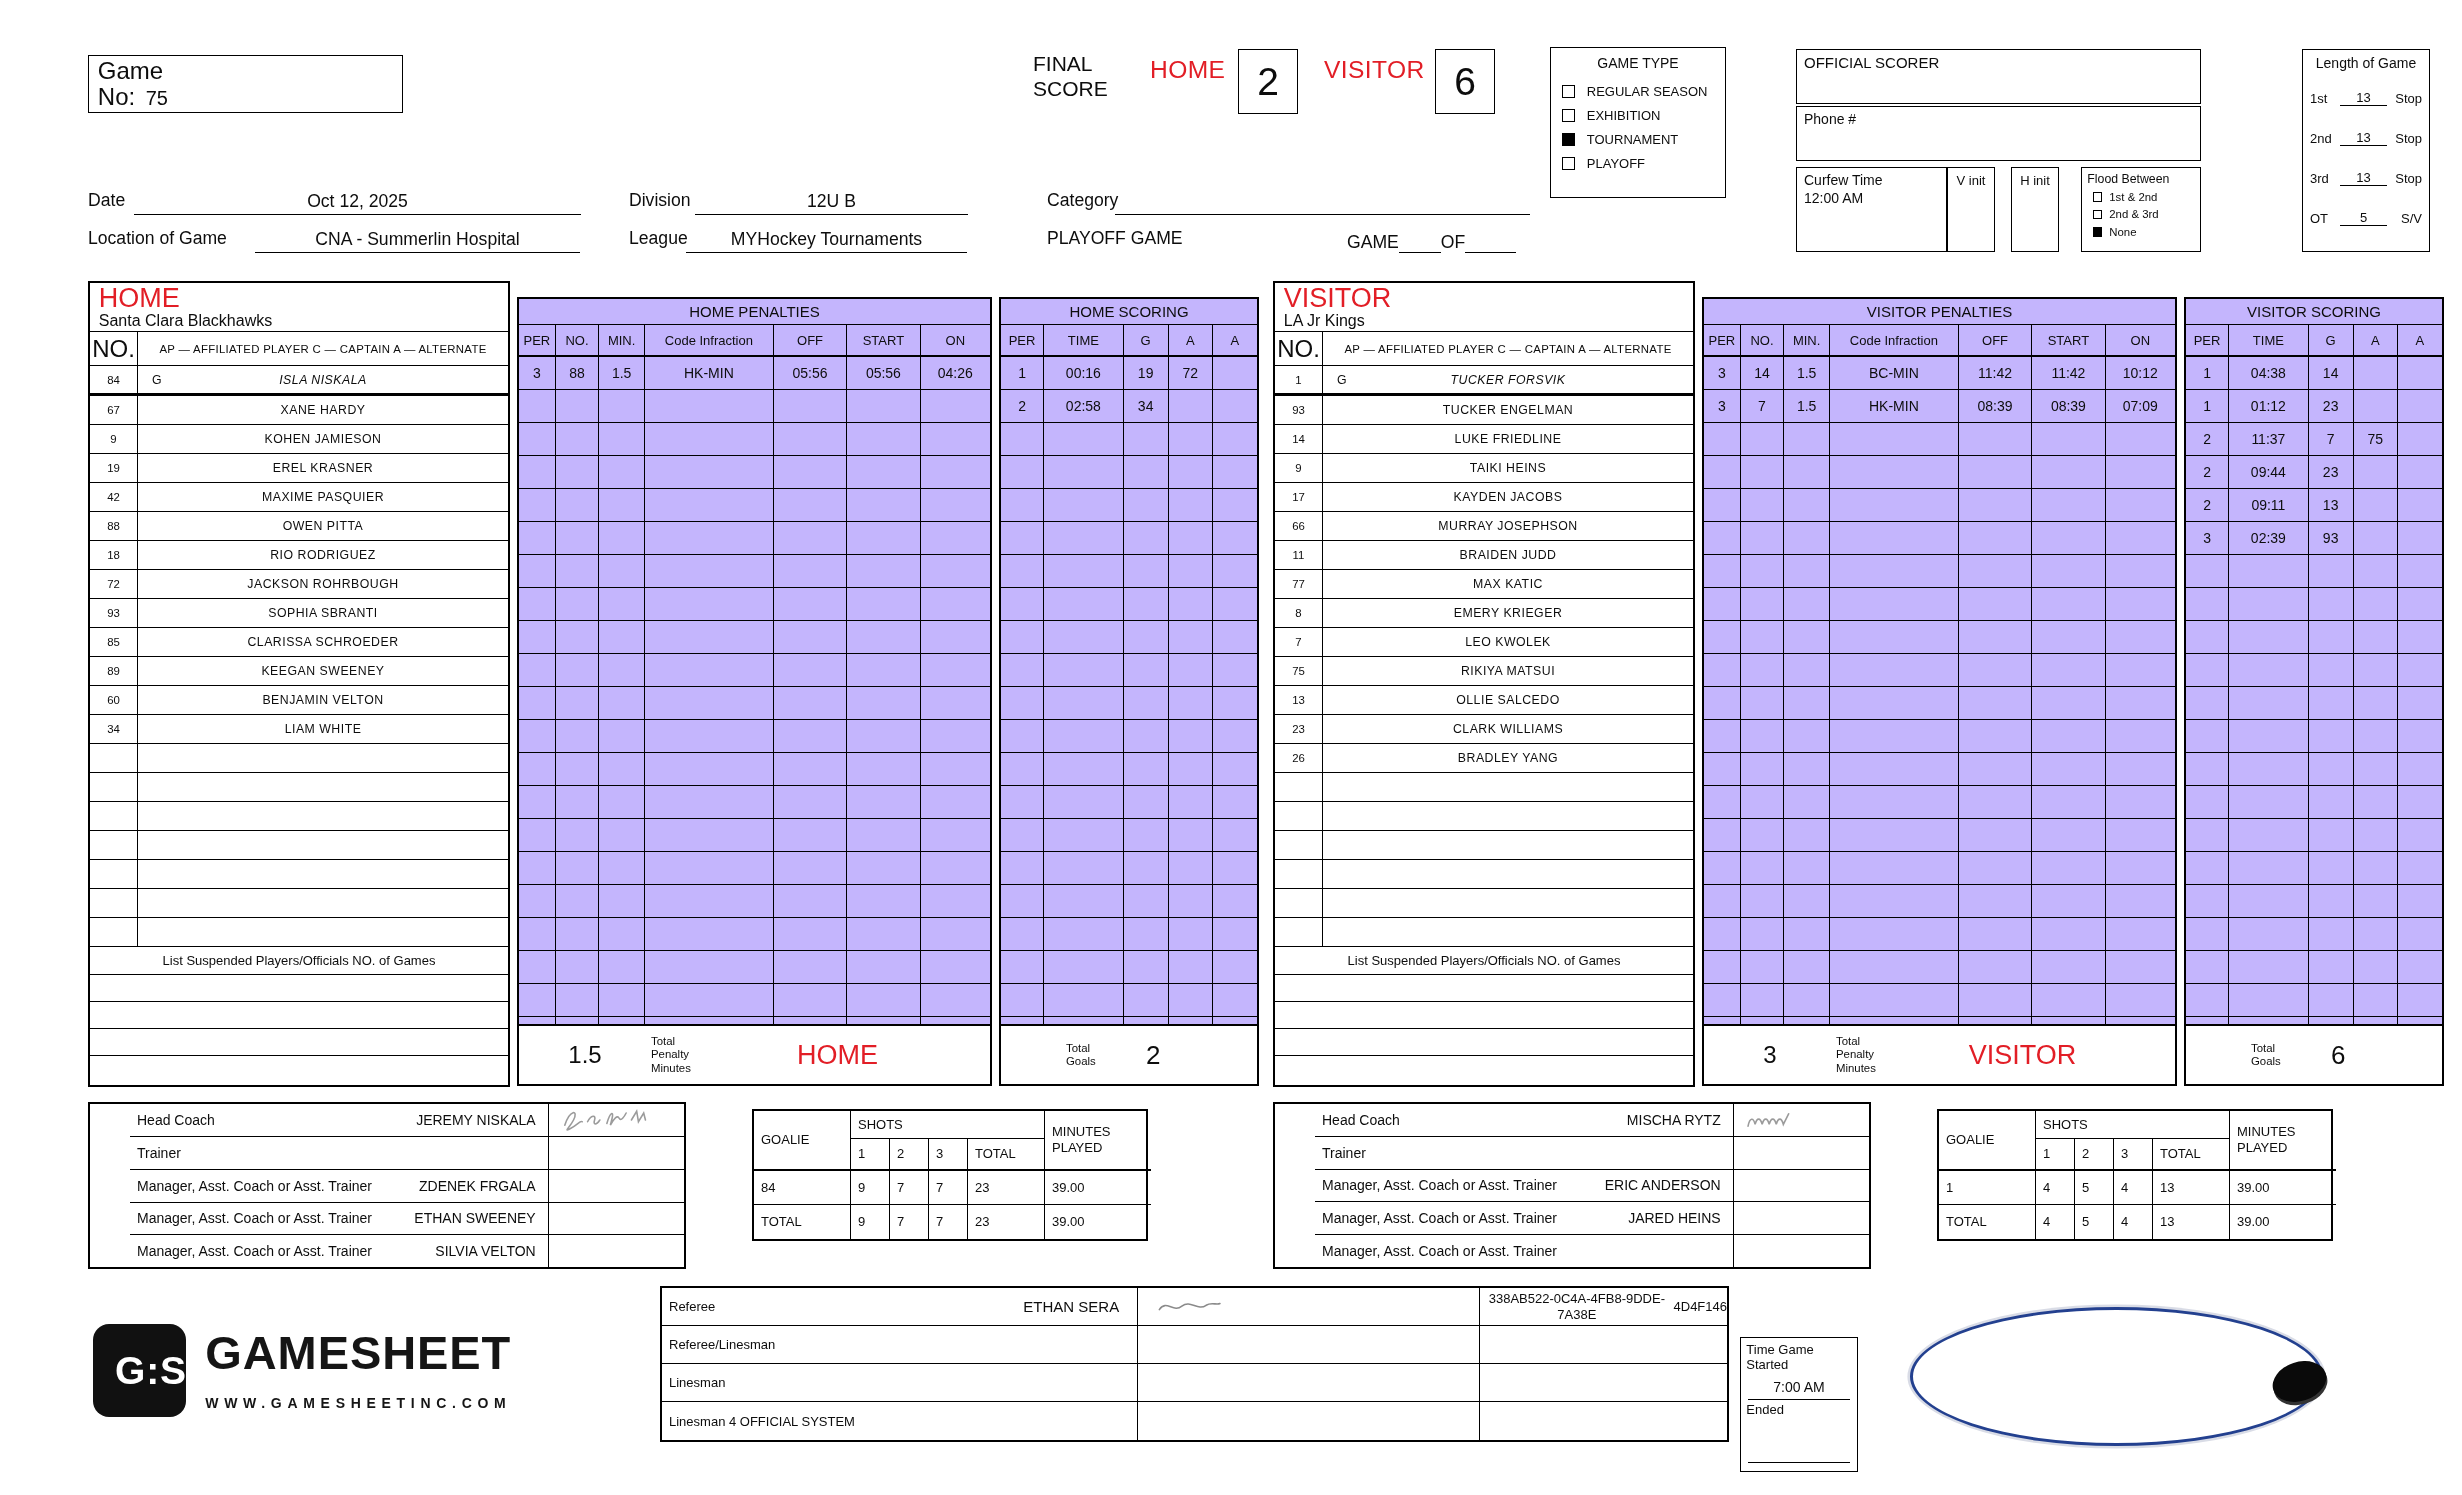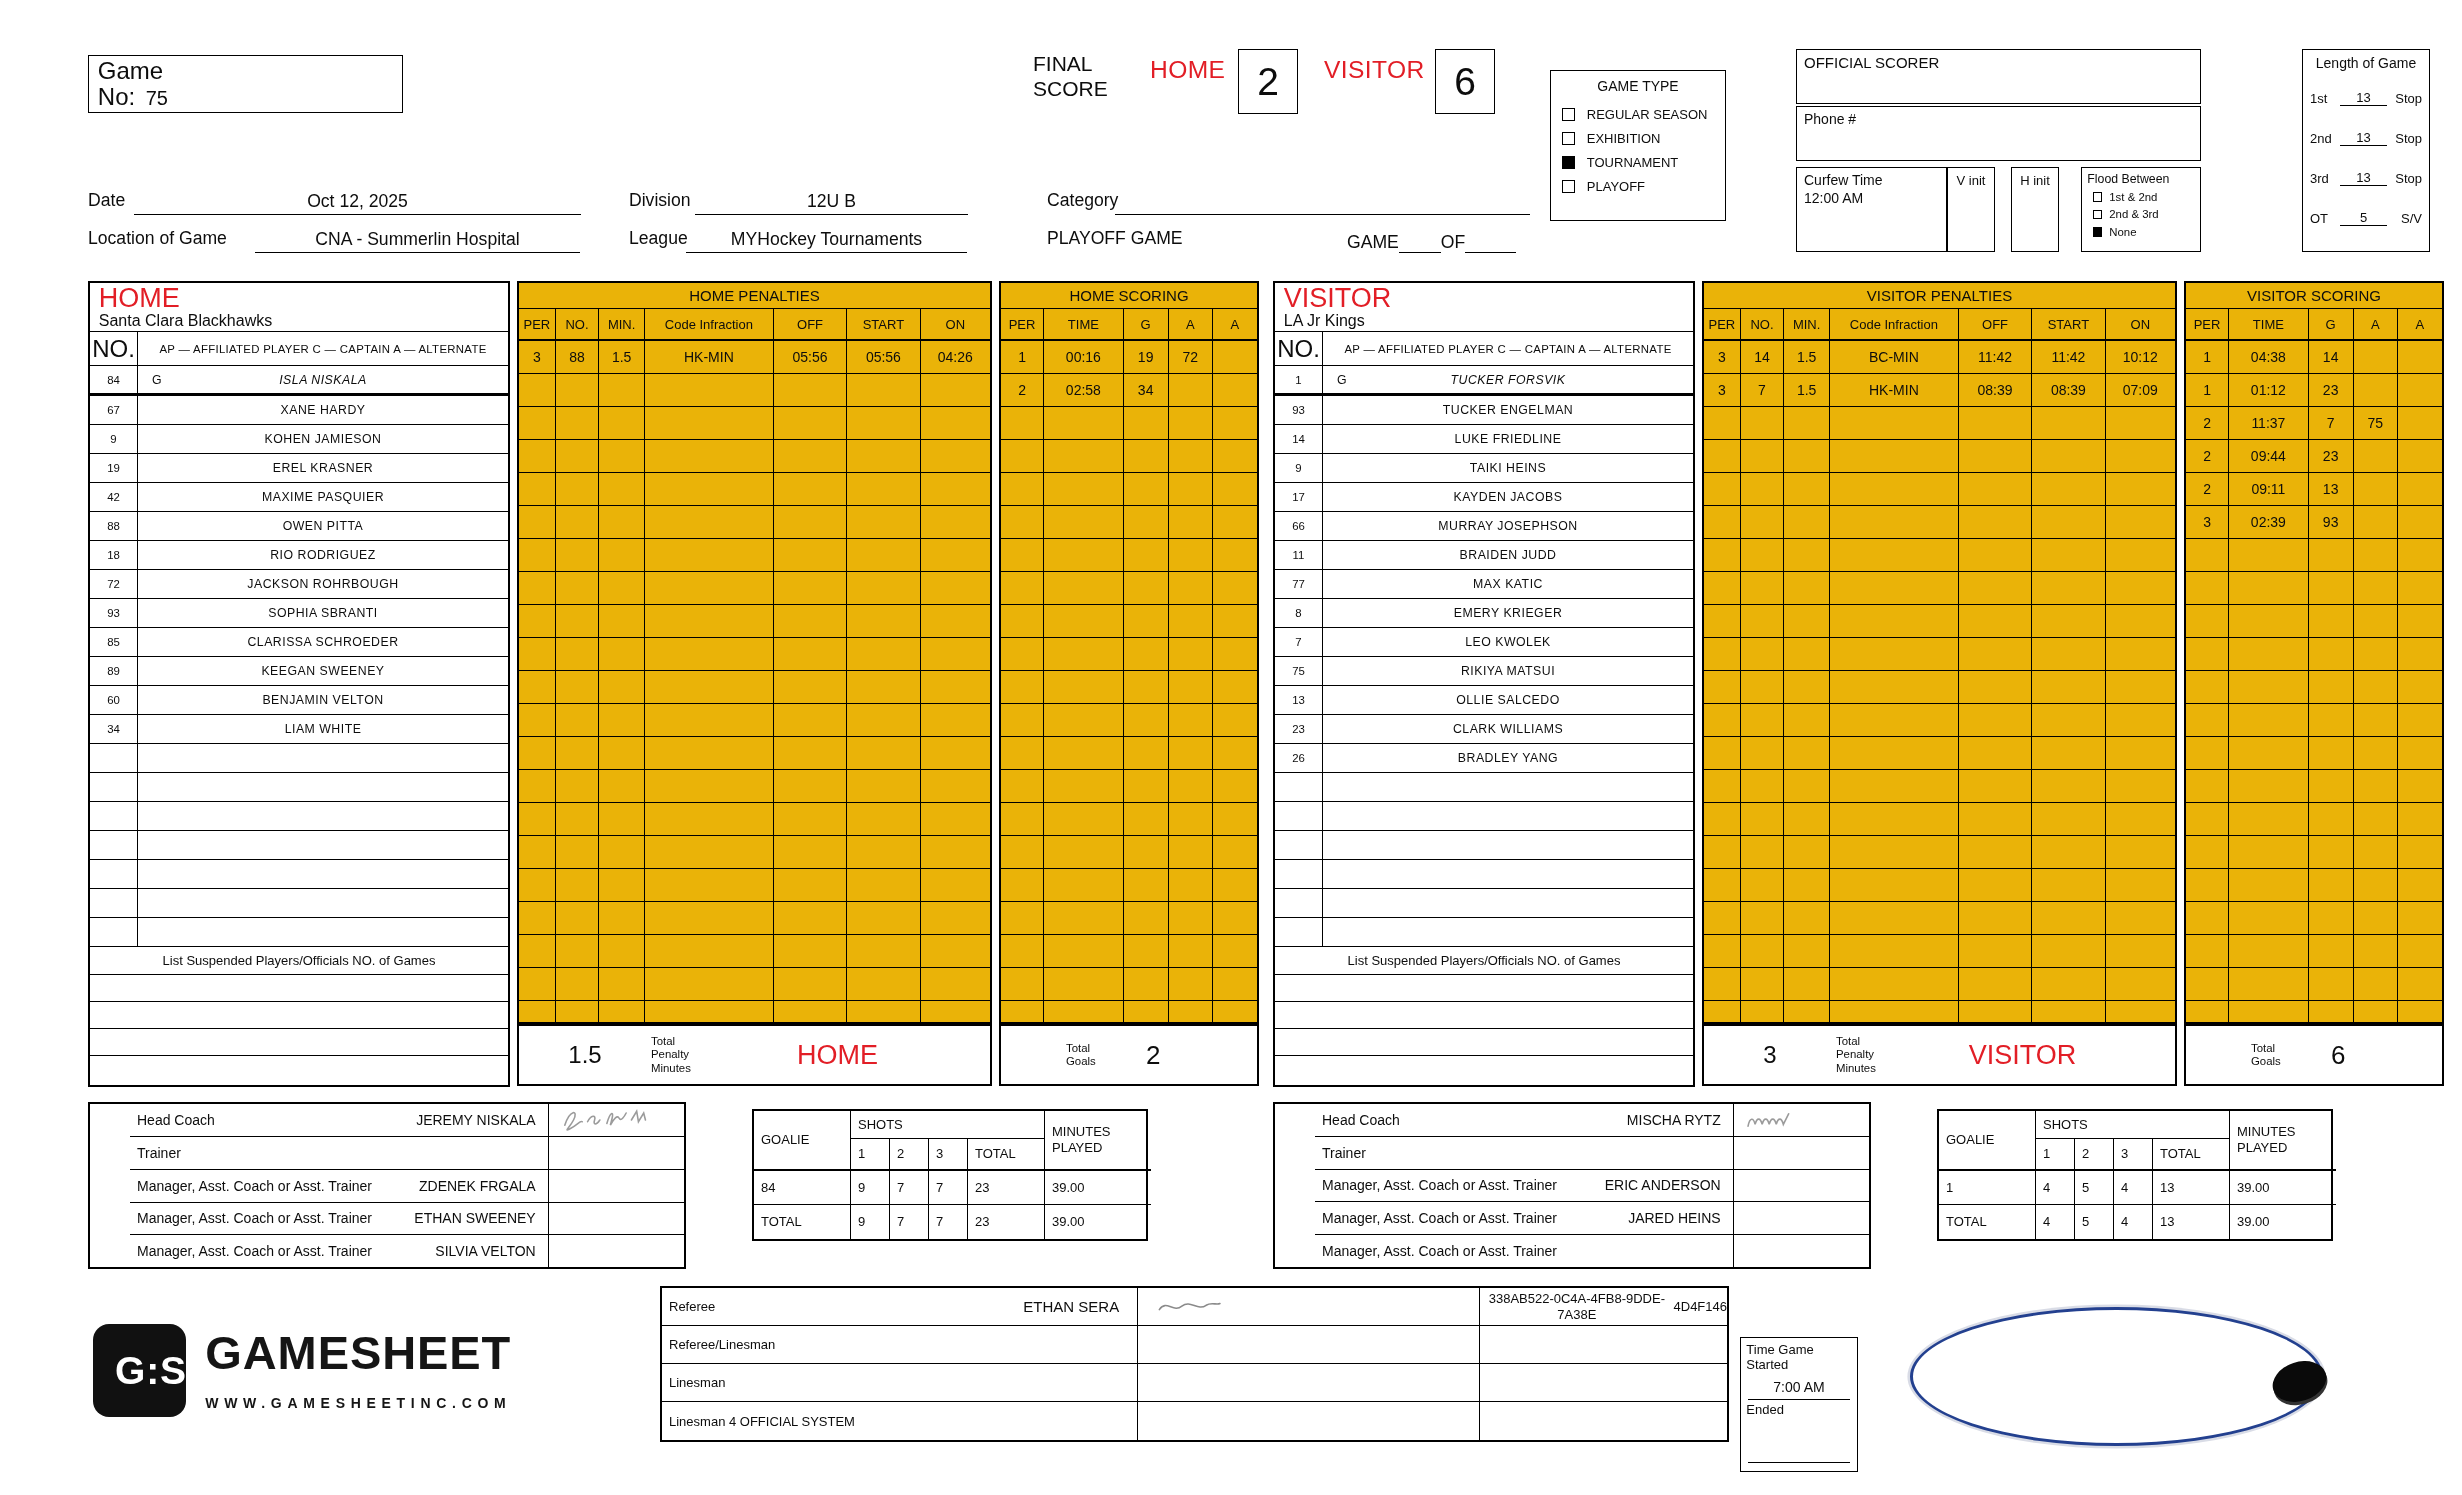--- a/index.html
+++ b/index.html
@@ -17,21 +17,21 @@
   #game-no-box .l2 { font-size:24px; line-height:1.1; }
   #game-no-box .val { font-size:20px; margin-left:10.6px; }
   #final-score-label { left:1033px; top:51px; font-size:21px; line-height:1.2; white-space:pre-line; }
   .side-label { font-size:24.6px; letter-spacing:0.4px; }
   #home-label { left:1150px; top:56px; }
   #visitor-label { left:1324px; top:56px; }
   .score-box { width:60px; height:65px; border:1.8px solid #000; display:flex; align-items:center; justify-content:center; font-size:39px; }
   #home-score-box { left:1238px; top:49px; }
   #visitor-score-box { left:1435px; top:49px; }
 
-  #game-type-box { left:1550px; top:70px; width:176px; height:151px; border:1.8px solid #000; }
+  #game-type-box { left:1550px; top:47px; width:176px; height:151px; border:1.8px solid #000; }
   #game-type-box .gt-title { text-align:center; font-size:14px; margin:7px 0 8.8px; }
   .cb-row { display:flex; align-items:center; gap:11.4px; padding-left:11.4px; height:24px; font-size:13px; }
   .cb { width:13px; height:13px; border:1.8px solid #000; flex:0 0 auto; background:#fff; }
   .cb.filled { background:#000; }
   .cb-row.sm { height:17.6px; gap:7px; padding-left:5.3px; font-size:11.4px; }
   .cb-row.sm .cb { width:9.7px; height:9.7px; }
 
   #scorer-box { left:1796px; top:49px; width:405px; height:55px; border:1.8px solid #000; padding:3.5px 7px; font-size:15px; }
   #phone-box { left:1796px; top:106px; width:405px; height:55px; border:1.8px solid #000; padding:3.5px 7px; font-size:14px; }
   #curfew-box { left:1796px; top:167px; width:151px; height:85px; border:1.8px solid #000; padding:4.4px 7px; font-size:14px; line-height:1.25; }
@@ -65,21 +65,21 @@
   .ros-ap-h { flex:1; display:flex; align-items:center; justify-content:center; font-size:11.4px; letter-spacing:0.3px; }
   .r-row { display:flex; height:29px; border-bottom:1.8px solid #000; flex:0 0 auto; }
   .r-row.goalie { height:30px; border-bottom:3.5px solid #000; }
   .r-no { width:48px; border-right:1.8px solid #000; display:flex; align-items:center; justify-content:center; font-size:11.4px; }
   .r-name { flex:1; position:relative; display:flex; align-items:center; justify-content:center; font-size:12.3px; letter-spacing:0.5px; }
   .r-pos { position:absolute; left:14px; font-size:12.3px; }
   .ros-susp { height:28px; border-bottom:1.8px solid #000; display:flex; align-items:center; justify-content:center; font-size:13px; flex:0 0 auto; }
   .s-row { height:27px; border-bottom:1.8px solid #000; flex:0 0 auto; }
   .roster > :last-child { border-bottom:none; flex:1 1 auto; }
 
-  .dtable { position:absolute; top:0; border:2.6px solid #000; display:flex; flex-direction:column; background:#eab308; }
+  .dtable { position:absolute; top:16px; border:2.6px solid #000; display:flex; flex-direction:column; background:#c4b5fd; }
   .pen { left:429px; width:475px; height:743px; }
   .sco { left:911px; width:260px; height:743px; }
   .tbl-title { height:26px; border-bottom:1.8px solid #000; display:flex; align-items:center; justify-content:center; font-size:15px; flex:0 0 auto; }
   .t-row { display:flex; height:33px; border-bottom:1.8px solid #000; flex:0 0 auto; }
   .t-row.hdr { height:32px; border-bottom:2.6px solid #000; }
   .t-row.hdr .t-cell { font-size:13px; }
   .t-cell { display:flex; align-items:center; justify-content:center; border-right:1.8px solid #000; font-size:14px; overflow:hidden; }
   .t-cell:last-child { border-right:none; }
   .dtable .t-row:last-child { border-bottom:none; }
   .pc0{width:37px;} .pc1{width:44px;} .pc2{width:46px;} .pc3{width:130px;} .pc4{width:74px;} .pc5{width:74px;} .pc6{width:70px;}

